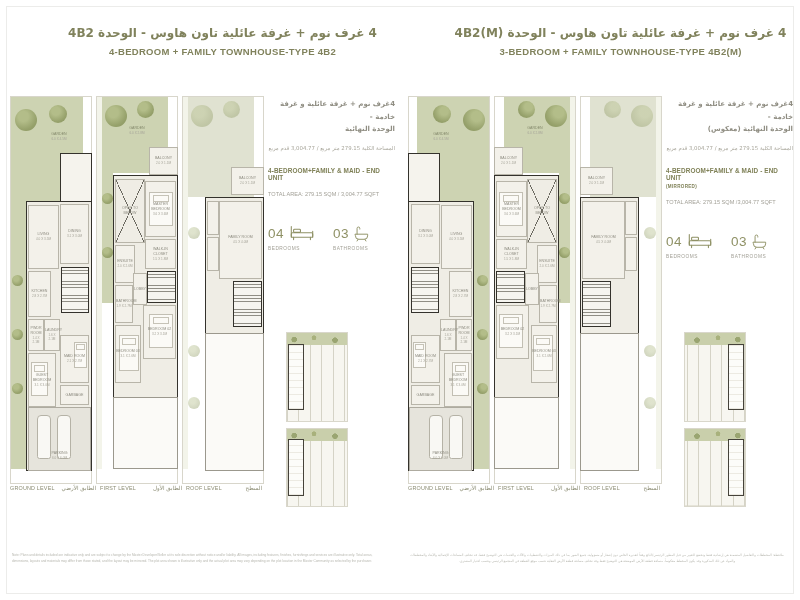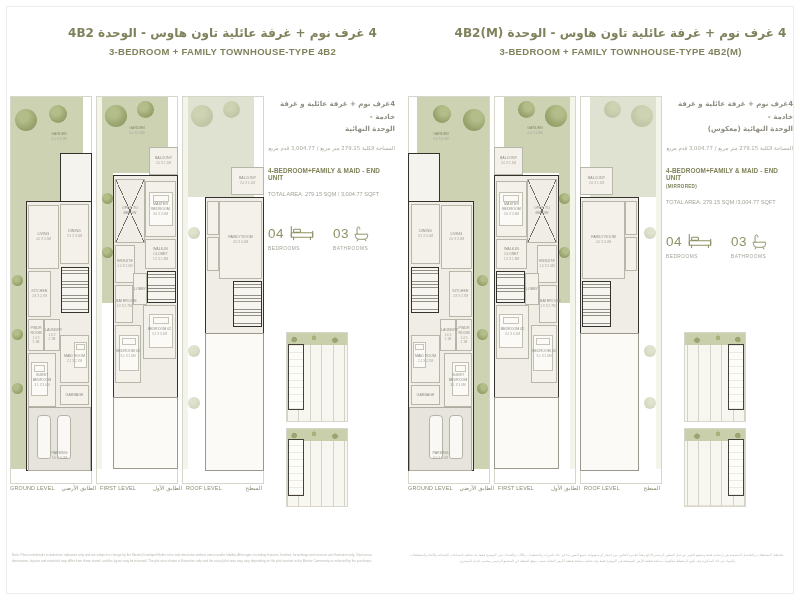--- a/index.html
+++ b/index.html
@@ -83,21 +83,21 @@
 </style>
 </head>
 <body>
 
 <div class="frame"></div>
 
 <section class="pg pg-left">
 
   <header class="hd">
     <div class="hd-ar" dir="rtl">4 غرف نوم + غرفة عائلية تاون هاوس - الوحدة 4B2</div>
-    <div class="hd-en">3-BEDROOM + FAMILY TOWNHOUSE-TYPE 4B2</div>
+    <div class="hd-en">4-BEDROOM + FAMILY TOWNHOUSE-TYPE 4B2</div>
   </header>
 
   <div class="plan" style="left:10px;top:96px;width:80px;height:386px">
     <div class="pin">
       <div class="g" style="left:0;top:0;width:72px;height:112px"></div>
       <div class="g" style="left:0;top:112px;width:15px;height:260px"></div>
       <div class="tree" style="left:4px;top:12px;width:22px;height:22px"></div>
       <div class="tree" style="left:38px;top:8px;width:18px;height:18px"></div>
       <div class="tree" style="left:1px;top:178px;width:11px;height:11px"></div>
       <div class="tree" style="left:1px;top:232px;width:11px;height:11px"></div>

